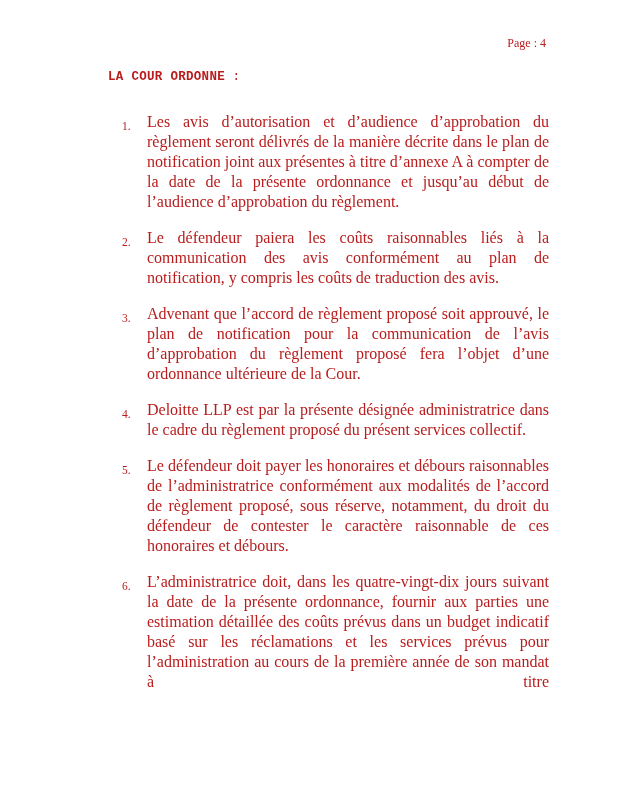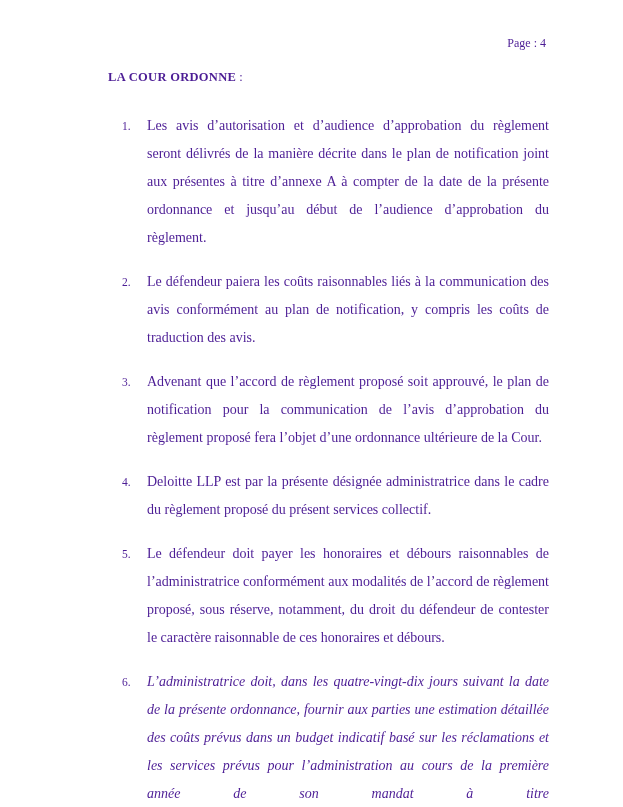--- a/index.html
+++ b/index.html
@@ -3,39 +3,40 @@
 <meta charset="utf-8">
 <style>
   * { margin: 0; padding: 0; box-sizing: border-box; }
   html, body { background: #ffffff; }
   .page {
     position: relative;
     width: 623px;
     height: 807px;
     background: #ffffff;
     font-family: "Liberation Serif", serif;
-    color: #4c1d95;
+    color: #b91c1c;
     overflow: hidden;
     border-radius: 28px;
   }
   .page-number {
     position: absolute;
     top: 36px;
     right: 77px;
     font-size: 12px;
     line-height: 14px;
     white-space: pre;
   }
   .heading {
     position: absolute;
     top: 70px;
     left: 108px;
     font-size: 12.5px;
     line-height: 15px;
     white-space: pre;
+    font-family: Liberation Mono, monospace;
   }
   .heading-bold { font-weight: bold; letter-spacing: 0.3px; }
   .heading-colon { font-weight: normal; }
   .order-list {
     position: absolute;
     top: 112px;
     left: 122px;
     width: 427px;
     list-style: none;
   }
@@ -44,27 +45,26 @@
     margin-bottom: 16px;
   }
   .item-number {
     width: 25px;
     flex-shrink: 0;
     font-size: 11.5px;
     line-height: 28px;
   }
   .item-text {
     width: 402px;
-    font-size: 14px;
-    line-height: 28px;
+    font-size: 16px;
+    line-height: 20px;
     text-align: justify;
   }
   .order-item.continues .item-text {
     text-align-last: justify;
-    font-style: italic;
   }
 </style>
 </head>
 <body>
 
 <div class="page">
 
   <div class="page-number">Page : 4</div>
 
   <h1 class="heading"><span class="heading-bold">LA COUR ORDONNE</span><span class="heading-colon"> :</span></h1>

